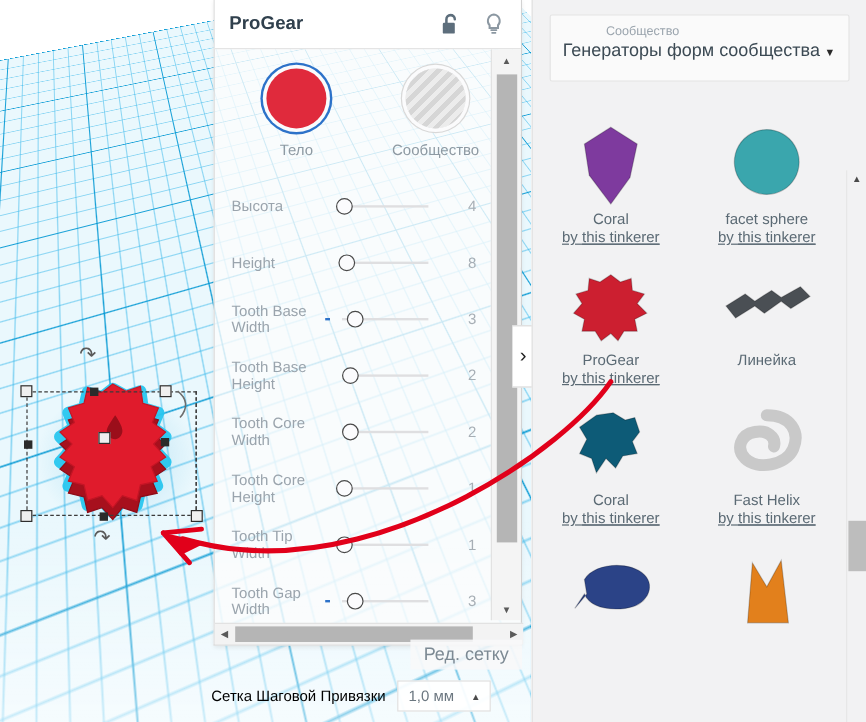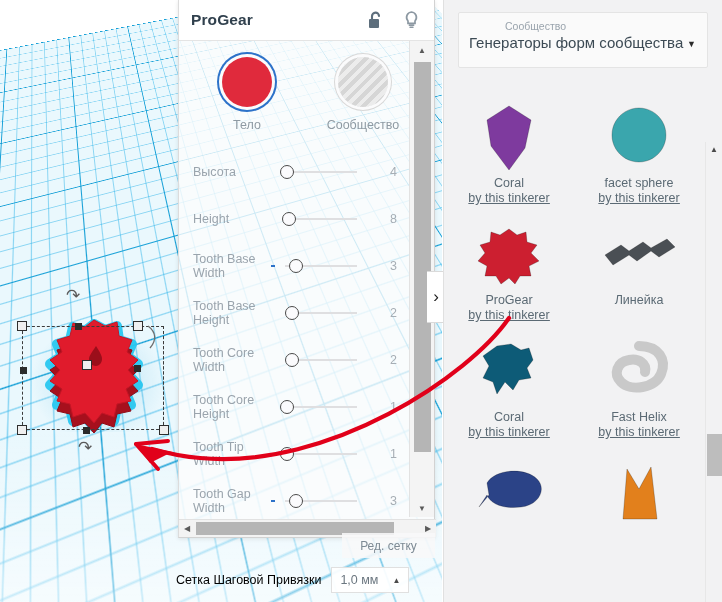--- a/index.html
+++ b/index.html
@@ -139,21 +139,21 @@
     background: #ffffff; border: 1px solid #dadada; border-left: none;
     display: flex; align-items: center; justify-content: center;
     font-size: 17px; color: #1d1d1d; cursor: pointer;
   }
 
   
   #editgrid {
     position: absolute; left: 342px; top: 533px; width: 93px; height: 25px;
     background: rgba(248,248,249,.88);
     display: flex; align-items: center; justify-content: center;
-    font-size: 12px; color: #7d8a94; cursor: pointer;
+    font-size: 15px; color: #7d8a94; cursor: pointer;
   }
   #snapbar {
     position: absolute; left: 170px; top: 566px; width: 268px; height: 28px;
     display: flex; align-items: center;
   }
   #snapbar .lbl { font-size: 12.5px; color: #000000; padding-left: 6px; }
   #snapsel {
     margin-left: 10px; width: 78px; height: 26px;
     background: rgba(255,255,255,.92); border: 1px solid #e0e0e0;
     display: flex; align-items: center; padding: 0 8px;

